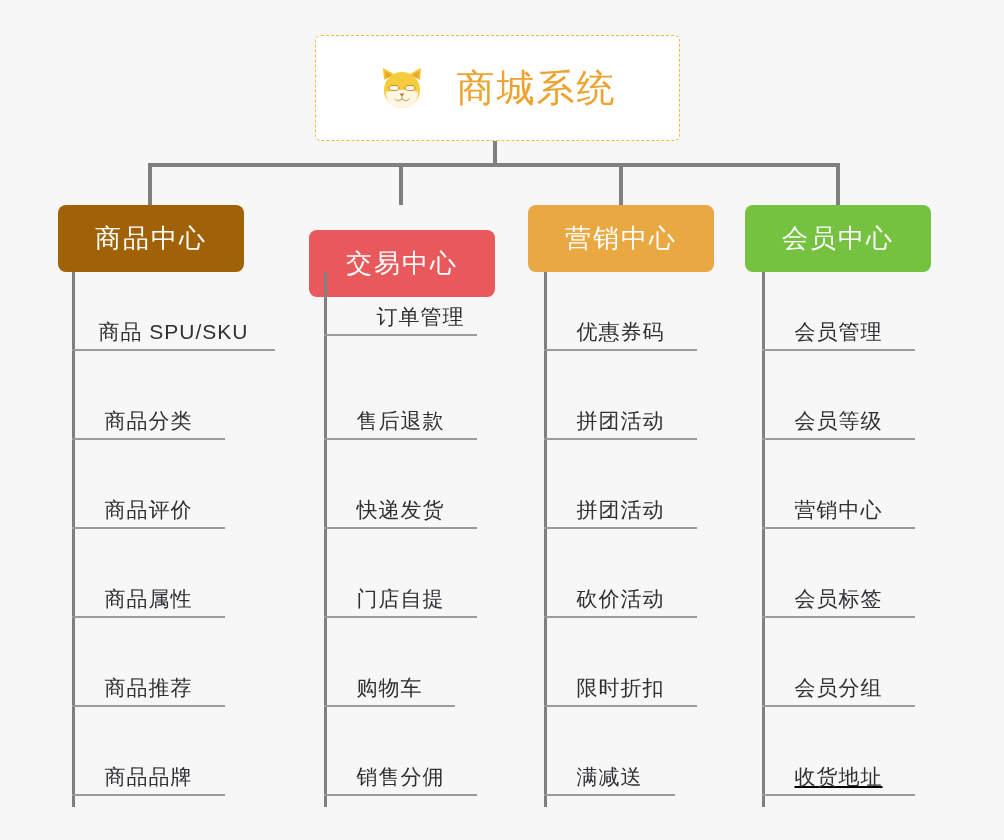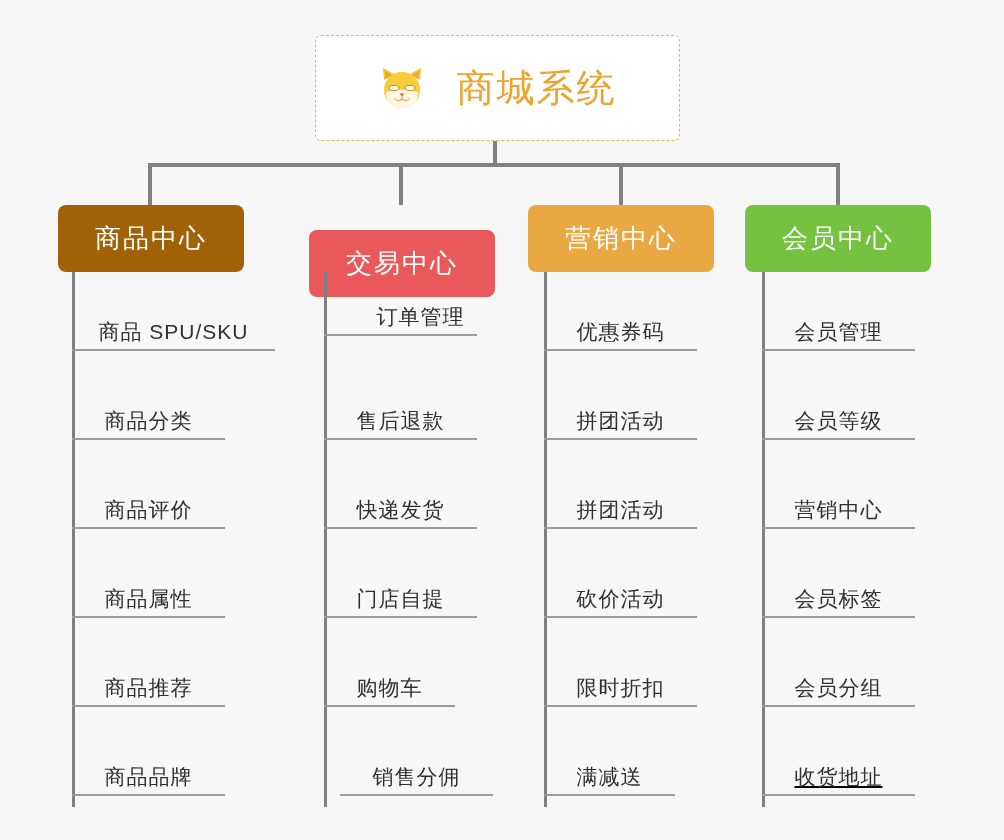--- a/index.html
+++ b/index.html
@@ -156,21 +156,21 @@
     </div>
   <div class="leaf" style="left:324px;top:483px;width:153px;">
       <span class="leaf-label">快递发货</span>
     </div>
   <div class="leaf" style="left:324px;top:572px;width:153px;">
       <span class="leaf-label">门店自提</span>
     </div>
   <div class="leaf" style="left:324px;top:661px;width:131px;">
       <span class="leaf-label">购物车</span>
     </div>
-  <div class="leaf" style="left:324px;top:750px;width:153px;margin-left:16px;">
+  <div class="leaf" style="left:324px;top:750px;width:153px;">
       <span class="leaf-label">销售分佣</span>
     </div>
 
   <div class="cat-box" style="left:528px;width:186px;background:#eaa843;">
     <span>营销中心</span>
   </div>
   <div class="spine" style="left:544px;height:535px;"></div>
 
   <div class="leaf" style="left:544px;top:305px;width:153px;">
       <span class="leaf-label">优惠券码</span>

